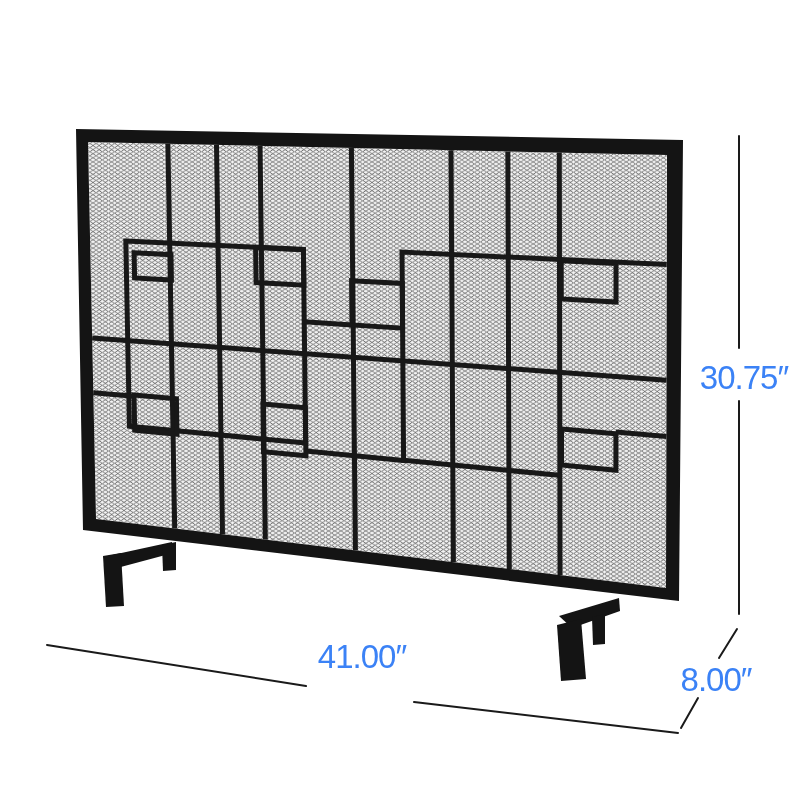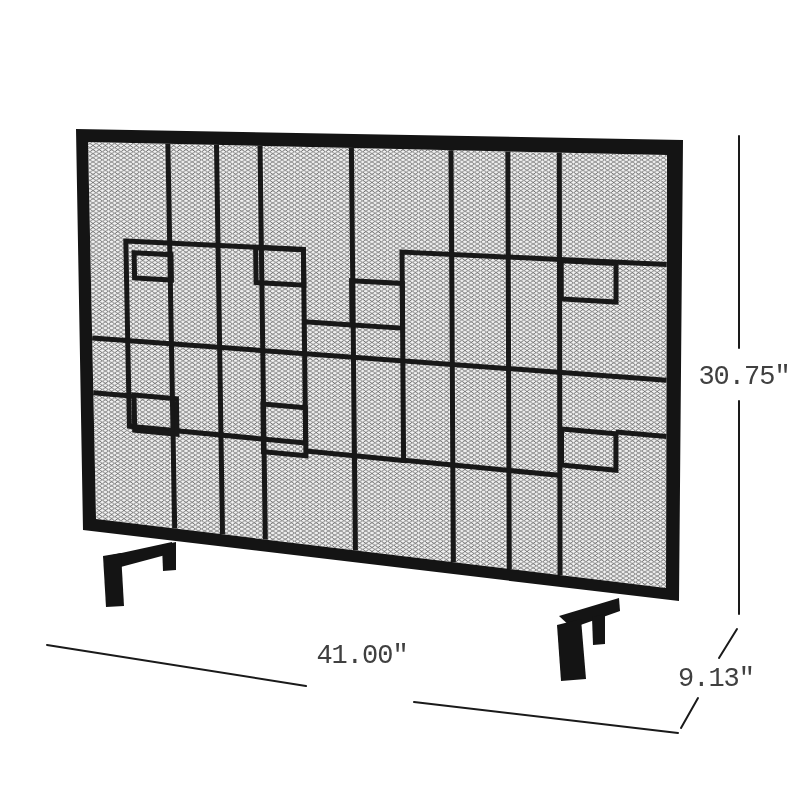--- a/index.html
+++ b/index.html
@@ -19,27 +19,26 @@
     position: absolute;
     left: 0;
     top: 0;
     width: 800px;
     height: 800px;
     display: block;
   }
   .dim-label {
     position: absolute;
     transform: translate(-50%, -50%);
-    font-size: 27px;
+    font-size: 33px;
     letter-spacing: -1px;
-    color: #404040;
+    color: #3b82f6;
     white-space: nowrap;
     line-height: 1;
     user-select: none;
-    font-family: Liberation Mono, monospace;
   }
 </style>
 </head>
 <body>
 
 <div id="stage">
 
   <svg id="scene-svg" viewBox="0 0 800 800" xmlns="http://www.w3.org/2000/svg">
     <defs>
       <pattern id="mesh" width="6.2" height="4.1" patternUnits="userSpaceOnUse">
@@ -93,14 +92,14 @@
       <line x1="719" y1="658" x2="737" y2="629"></line>
       <line x1="739" y1="136" x2="739" y2="348"></line>
       <line x1="739" y1="401" x2="739" y2="614"></line>
     </g>
   </svg>
 
   <div class="dim-label" style="left:362px; top:656px;">41.00″</div>
 
   <div class="dim-label" style="left:744px; top:377px;">30.75″</div>
 
-  <div class="dim-label" style="left:716px; top:679px;">9.13″</div>
+  <div class="dim-label" style="left:716px; top:679px;">8.00″</div>
 </div>
 
 </body></html>

